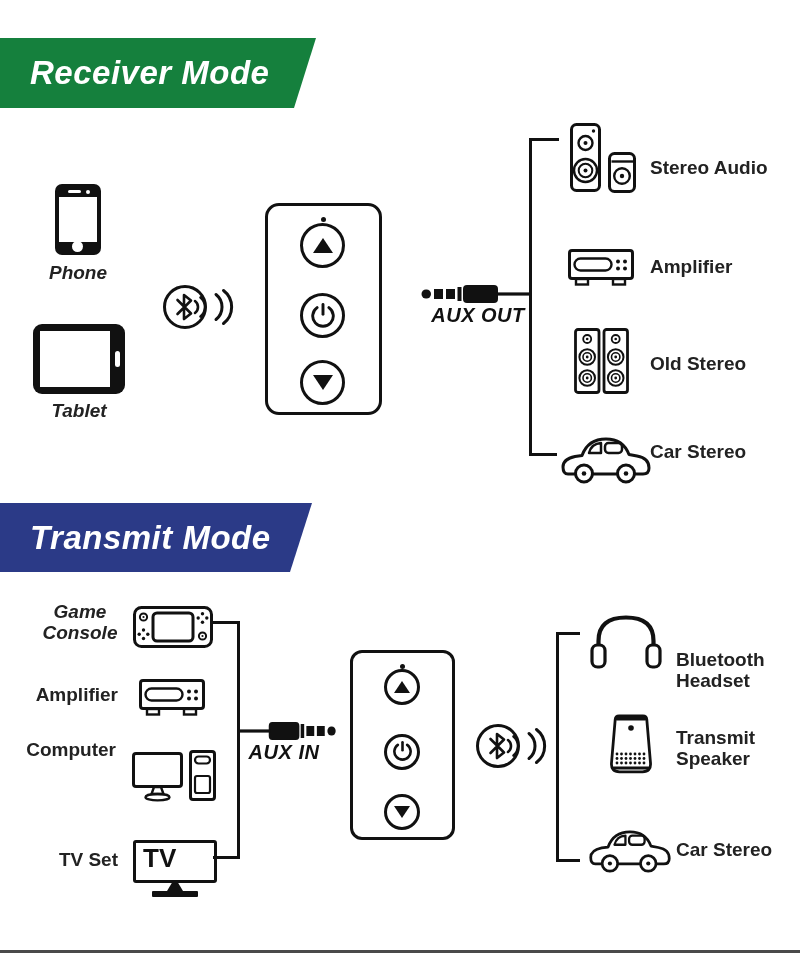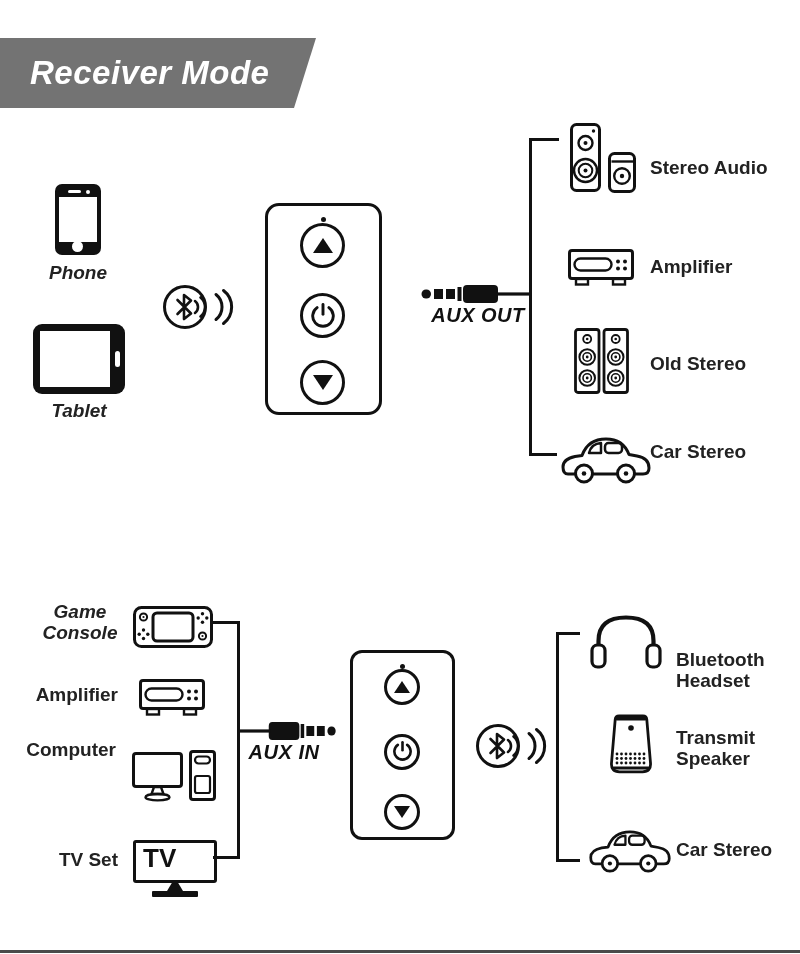--- a/index.html
+++ b/index.html
@@ -38,21 +38,21 @@
   .tvicon .neck{width:16px;height:8px;background:#111;margin:0 auto;clip-path:polygon(30% 0,70% 0,100% 100%,0 100%);}
   .tvicon .base{width:46px;height:5.5px;background:#111;margin:0 auto;border-radius:1px;}
   .bottom-bar{position:absolute;left:0;width:800px;height:3px;bottom:1px;}
   svg{display:block;}
 </style>
 </head>
 <body>
 
 <div class="canvas">
 
-  <div class="banner" style="top: 38px; width: 316px; height: 70px; background: #737373;">
+  <div class="banner" style="top: 38px; width: 316px; height: 70px; background: #15803d;">
     <span>Receiver Mode</span>
   </div>
 
   <div class="phone" style="left:55px;top:184px;width:46px;height:71px;">
     <div class="screen"></div>
       <div class="slit"></div>
     <div class="cam"></div>
       <div class="home"></div>
   </div>
   <div class="label center" style="left:38px;top:262px;width:80px;">Phone</div>
@@ -167,20 +167,23 @@
       <path d="M29 27 Q31.5 17.5 41 17 L41 27 Z" stroke-width="2.5"></path>
       <rect x="45" y="17" width="17" height="10" rx="3.5" stroke-width="2.5"></rect>
       <circle cx="24" cy="47.5" r="8.5" stroke-width="3" fill="#fff"></circle>
         <circle cx="24" cy="47.5" r="2.3" fill="#111" stroke="none"></circle>
       <circle cx="66" cy="47.5" r="8.5" stroke-width="3" fill="#fff"></circle>
         <circle cx="66" cy="47.5" r="2.3" fill="#111" stroke="none"></circle>
     </svg>
   </div>
   <div class="label" style="left:650px;top:441px;width:130px;">Car Stereo</div>
 
+  <div class="banner" style="top: 503px; width: 312px; height: 69px; background: rgb(43, 58, 135);">
+    <span>Transmit Mode</span>
+  </div>
 
   <div class="label center" style="left:40px;top:601px;width:80px;">Game Console</div>
   <div class="abs" style="left:133px;top:606px;">
     <svg width="80" height="42" viewBox="0 0 80 42" fill="none" stroke="#111">
       <rect x="1.5" y="1.5" width="77" height="39" rx="7" stroke-width="3"></rect>
       <rect x="20" y="7" width="40" height="28" rx="4" stroke-width="3"></rect>
       <circle cx="10.5" cy="11" r="3.6" stroke-width="2"></circle>
         <circle cx="10.5" cy="11" r="1.1" fill="#111" stroke="none"></circle>
       <circle cx="10.5" cy="24" r="1.7" fill="#111" stroke="none"></circle>
         <circle cx="10.5" cy="32.5" r="1.7" fill="#111" stroke="none"></circle>

